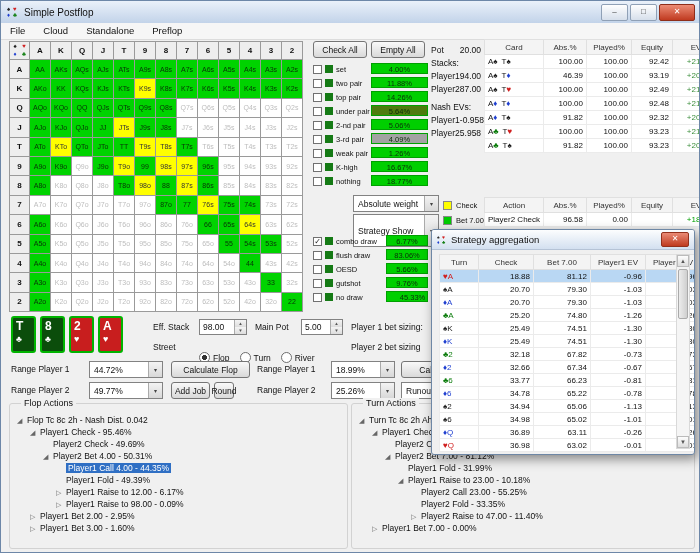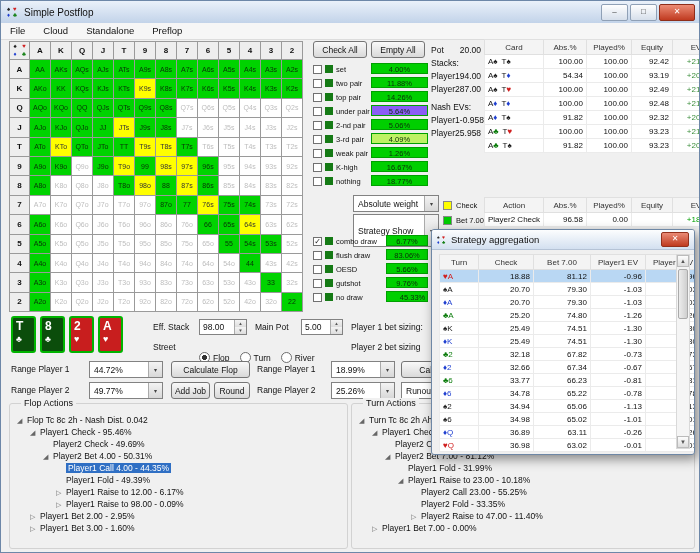--- a/index.html
+++ b/index.html
@@ -377,21 +377,21 @@
       <tbody>
         <tr>
           <td class="cards"><span class="cardpair"><span>A</span><span style="color: rgb(26, 26, 26);">♠</span></span><span class="cardpair"><span>T</span><span style="color: rgb(26, 26, 26);">♠</span></span></td>
           <td>100.00</td>
           <td>100.00</td>
           <td>92.42</td>
           <td class="ev">+21.148</td>
         </tr>
         <tr>
           <td class="cards"><span class="cardpair"><span>A</span><span style="color: rgb(26, 26, 26);">♠</span></span><span class="cardpair"><span>T</span><span style="color: rgb(31, 63, 208);">♦</span></span></td>
-          <td>54.34</td>
+          <td>46.39</td>
           <td>100.00</td>
           <td>93.19</td>
           <td class="ev">+20.957</td>
         </tr>
         <tr>
           <td class="cards"><span class="cardpair"><span>A</span><span style="color: rgb(26, 26, 26);">♠</span></span><span class="cardpair"><span>T</span><span style="color: rgb(208, 31, 31);">♥</span></span></td>
           <td>100.00</td>
           <td>100.00</td>
           <td>92.49</td>
           <td class="ev">+21.254</td>
@@ -515,21 +515,21 @@
     <span class="combo-arr">▾</span>
   </div>
   <div class="btn" style="left:400px;top:360px;width:72px;height:17px;">Calculate</div>
 
   <span class="lbl" style="left:10px;top:384px;">Range Player 2</span>
   <div class="combo" style="left:88px;top:381px;width:74px;height:17px;">
     <span class="combo-val">49.77%</span>
     <span class="combo-arr">▾</span>
   </div>
   <div class="btn" style="left:170px;top:381px;width:39px;height:17px;">Add Job</div>
-  <div class="btn" style="left:213px;top:381px;width:36px;height:17px;">Round</div>
+  <div class="btn" style="left:213px;top:381px;width:20px;height:17px;">Round</div>
   <span class="lbl" style="left:256px;top:384px;">Range Player 2</span>
   <div class="combo" style="left:330px;top:381px;width:64px;height:17px;">
     <span class="combo-val">25.26%</span>
     <span class="combo-arr">▾</span>
   </div>
   <div class="combo" style="left:400px;top:381px;width:72px;height:17px;">
     <span class="combo-val">Runouts</span>
     <span class="combo-arr">▾</span>
   </div>
 
@@ -707,33 +707,33 @@
     <div class="cat-row" style="top: 90px;">
       <span class="cb"></span>
       <span class="csq" style="background: rgb(21, 122, 21);"></span>
       <span class="cat-label">top pair</span>
       <span class="chip" style="left: 58px; width: 57px; background: rgb(0, 207, 0);">14.26%</span>
     </div>
     <div class="cat-row" style="top: 104px;">
       <span class="cb"></span>
       <span class="csq" style="background: rgb(21, 122, 21);"></span>
       <span class="cat-label">under pair</span>
-      <span class="chip" style="left: 58px; width: 57px; background: #8b5cf6;">5.64%</span>
+      <span class="chip" style="left: 58px; width: 57px; background: #4d7c0f;">5.64%</span>
     </div>
     <div class="cat-row" style="top: 118px;">
       <span class="cb"></span>
       <span class="csq" style="background: rgb(21, 122, 21);"></span>
       <span class="cat-label">2-nd pair</span>
       <span class="chip" style="left: 58px; width: 57px; background: rgb(0, 207, 0);">5.06%</span>
     </div>
     <div class="cat-row" style="top: 132px;">
       <span class="cb"></span>
       <span class="csq" style="background: rgb(21, 122, 21);"></span>
       <span class="cat-label">3-rd pair</span>
-      <span class="chip" style="left: 58px; width: 57px; background: #bef264;">4.09%</span>
+      <span class="chip" style="left: 58px; width: 57px; background: #a3a3a3;">4.09%</span>
     </div>
     <div class="cat-row" style="top: 146px;">
       <span class="cb"></span>
       <span class="csq" style="background: rgb(21, 122, 21);"></span>
       <span class="cat-label">weak pair</span>
       <span class="chip" style="left: 58px; width: 57px; background: rgb(0, 207, 0);">1.26%</span>
     </div>
     <div class="cat-row" style="top: 160px;">
       <span class="cb"></span>
       <span class="csq" style="background: rgb(21, 122, 21);"></span>

